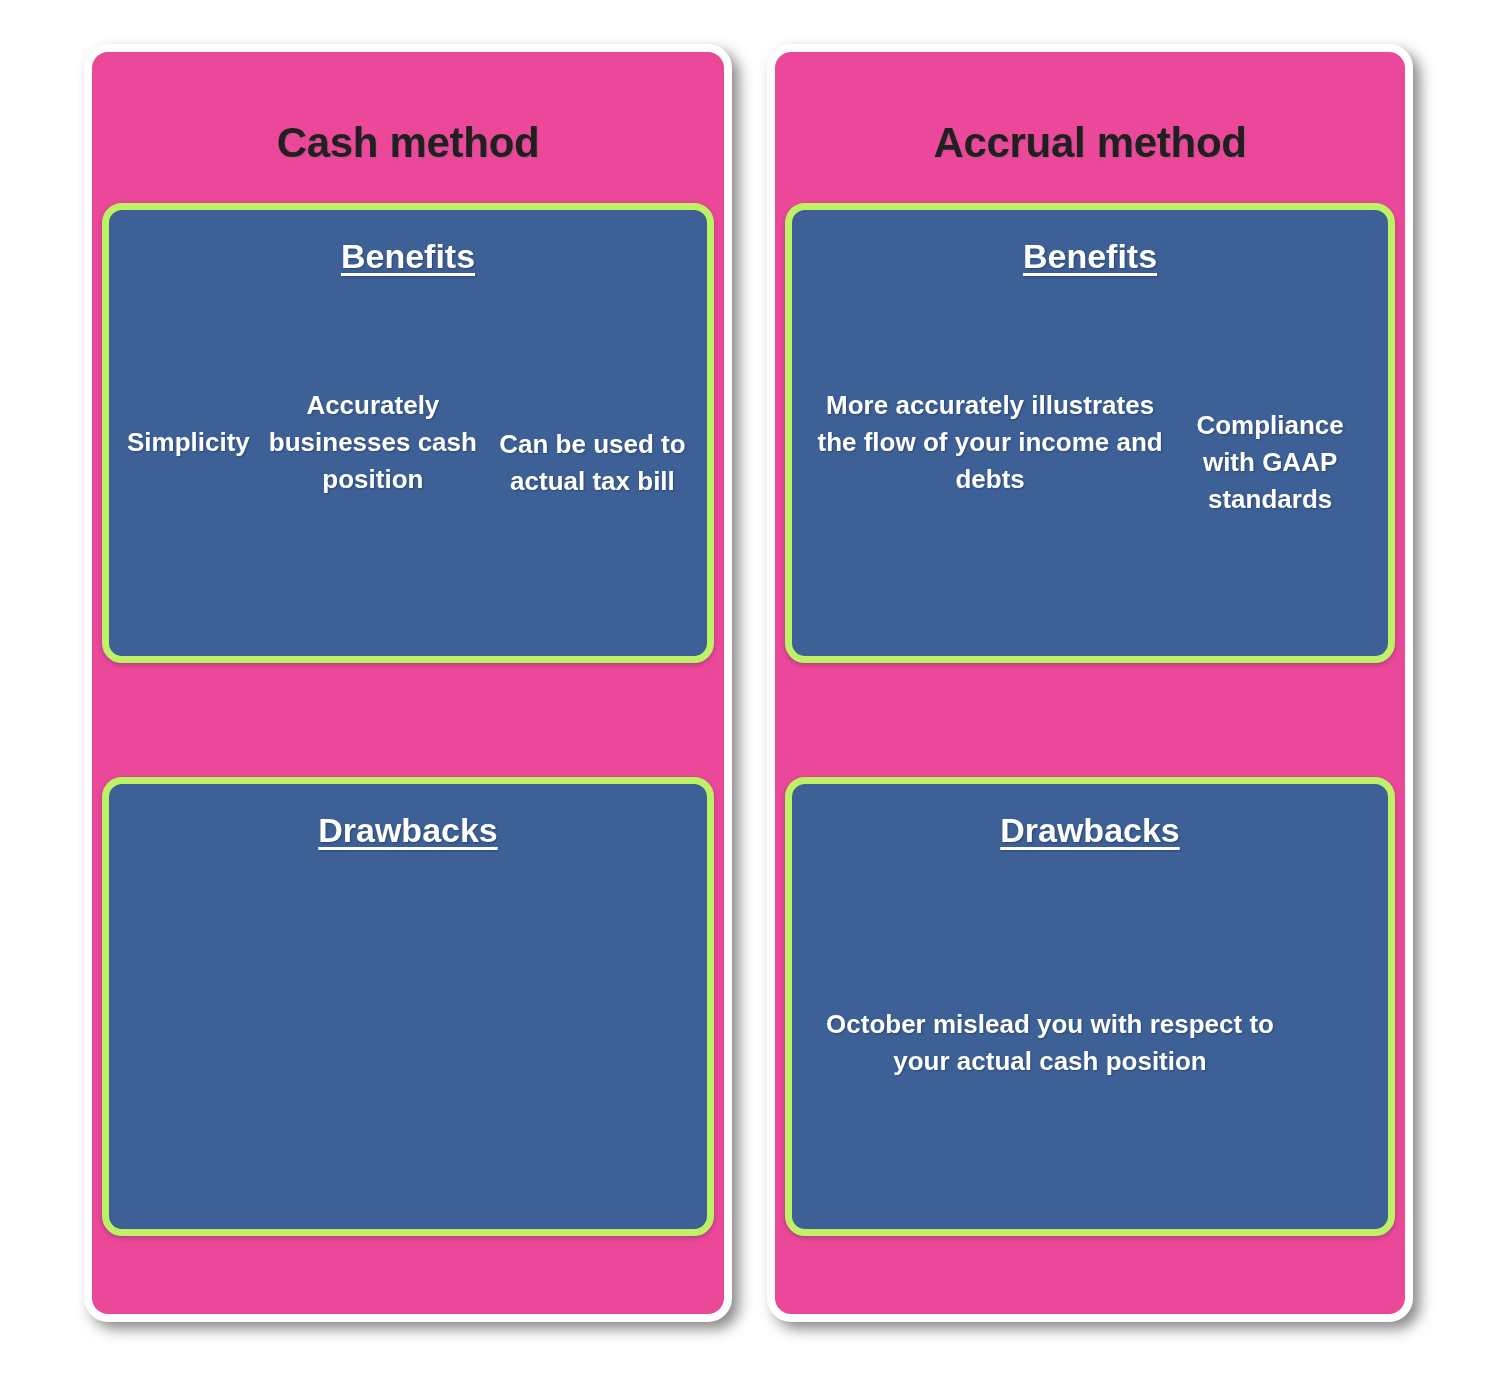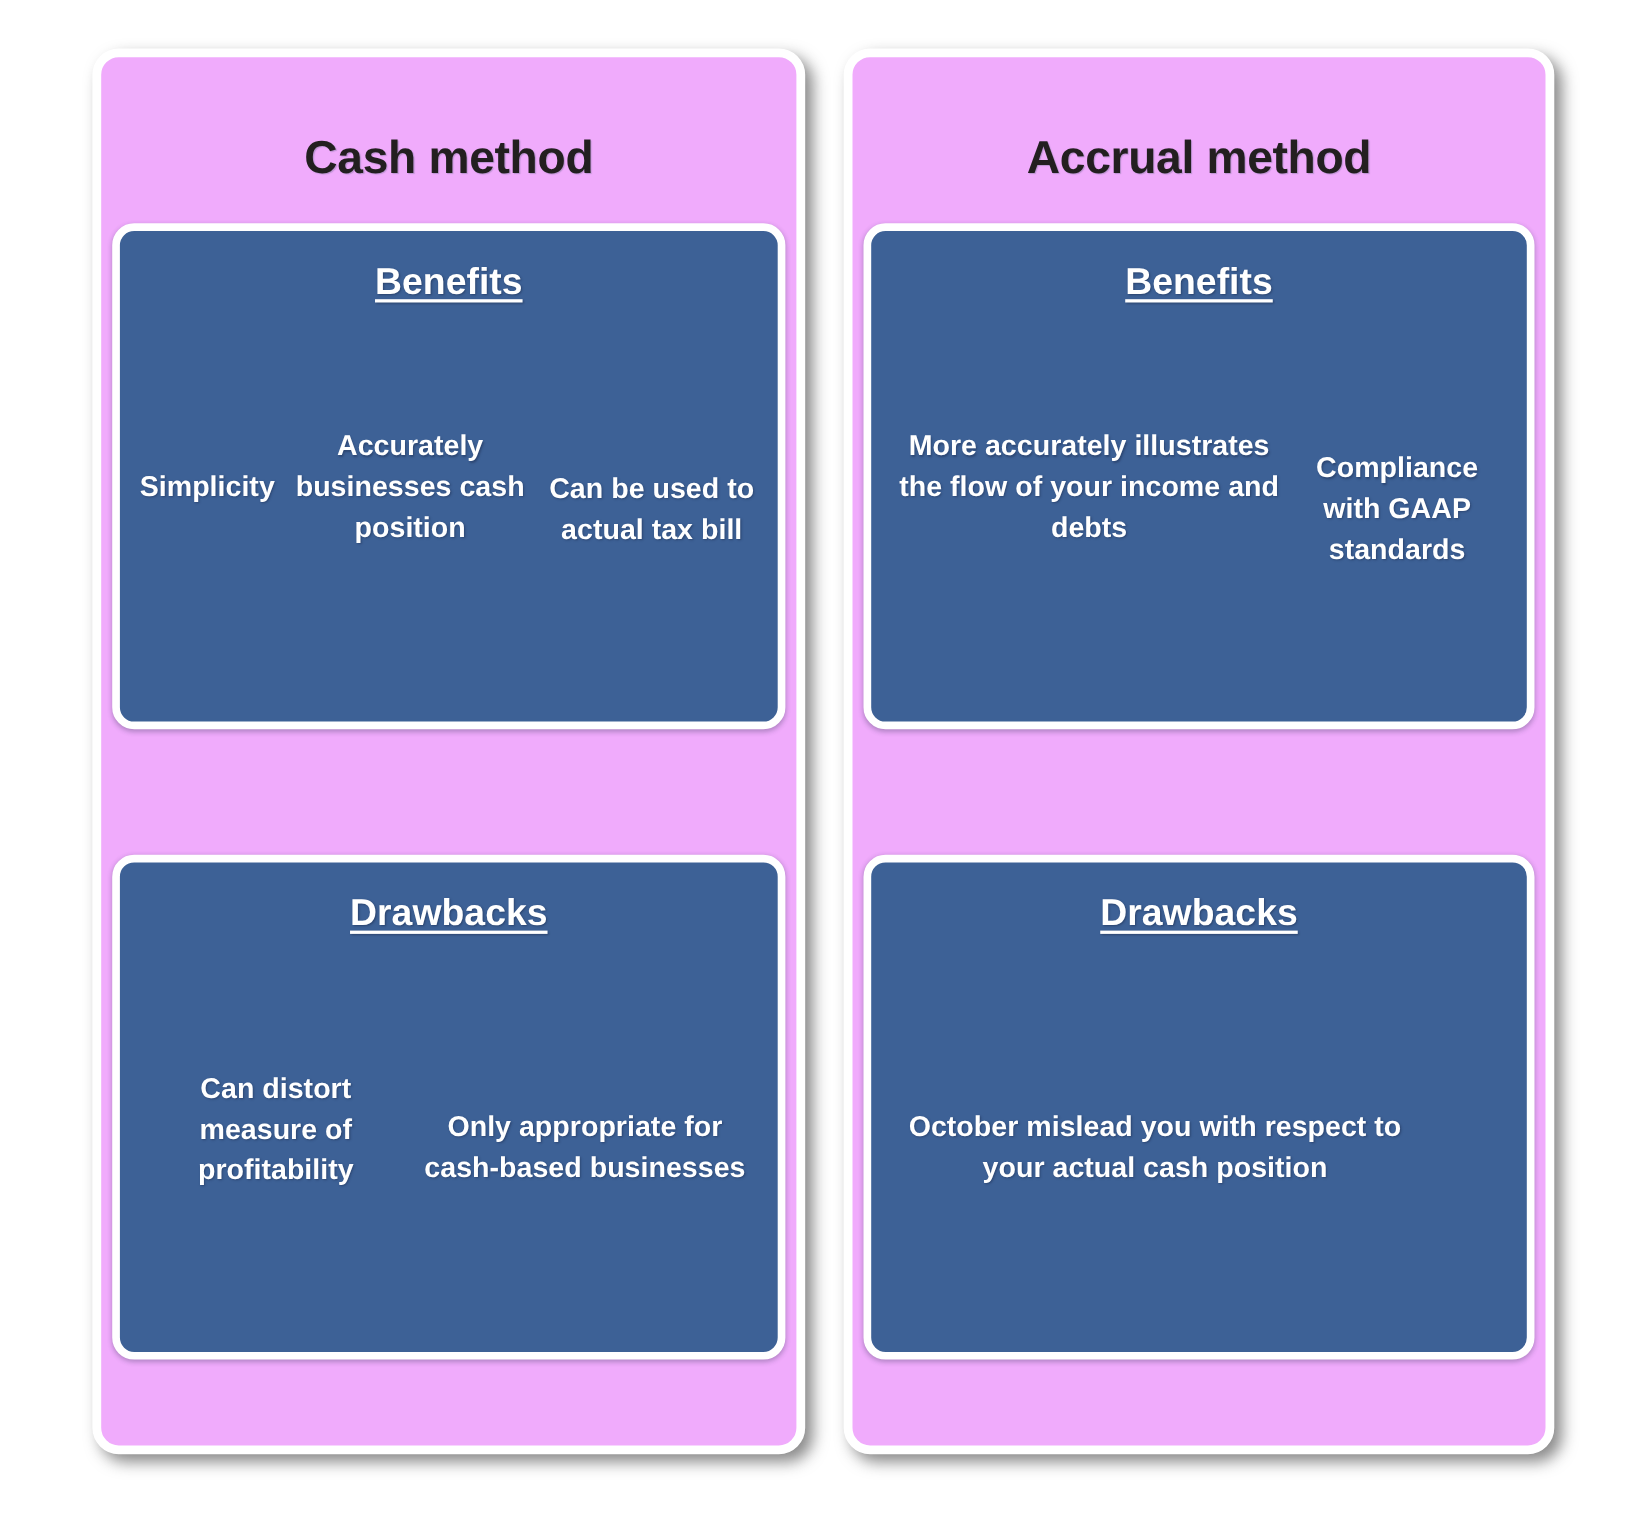--- a/index.html
+++ b/index.html
@@ -13,21 +13,21 @@
   .canvas{
     position:relative;
     width:1500px;height:1385px;
     box-sizing:border-box;
   }
 
   
   .panel{
     position:absolute;
     box-sizing:border-box;
-    background:#f0abfc;
+    background:#ec4899;
     border:8px solid #ffffff;
     border-radius:24px;
     box-shadow:7px 7px 14px rgba(40,40,40,0.55);
     display:flex;
     flex-direction:column;
     align-items:stretch;
   }
   .panel.left{ left:84px;  top:44px; width:648px; height:1278px; }
   .panel.right{ left:767px; top:44px; width:646px; height:1278px; }
 
@@ -50,21 +50,21 @@
     display:flex;
     flex-direction:column;
     justify-content:flex-start;
     padding:0 10px;
   }
 
   
   .card{
     box-sizing:border-box;
     background:#3d6196;
-    border:7px solid #ffffff;
+    border:7px solid #bef264;
     border-radius:20px;
     box-shadow:0 2px 5px rgba(30,40,70,0.30);
     display:flex;
     flex-direction:column;
     align-items:center;
     overflow:hidden;
   }
   .card.benefits{ margin-top:39px; height:460px; }
   .card.drawbacks{ margin-top:114px; height:459px; }
 
@@ -129,24 +129,20 @@
         <div class="card-heading">Benefits</div>
         <div class="card-body">
           <p class="card-line">Simplicity</p>
           <p class="card-line">Accurately businesses cash position</p>
           <p class="card-line">Can be used to actual tax bill</p>
         </div>
       </div>
 
       <div class="card drawbacks">
         <div class="card-heading">Drawbacks</div>
-        <div class="card-body">
-          <p class="card-line" style="max-width:340px;">Can distort measure of profitability</p>
-          <p class="card-line" style="max-width:390px;">Only appropriate for cash-based businesses</p>
-        </div>
       </div>
 
     </div>
   </div>
 
   <div class="panel right">
     <div class="panel-title">Accrual method</div>
 
     <div class="cards">
 

